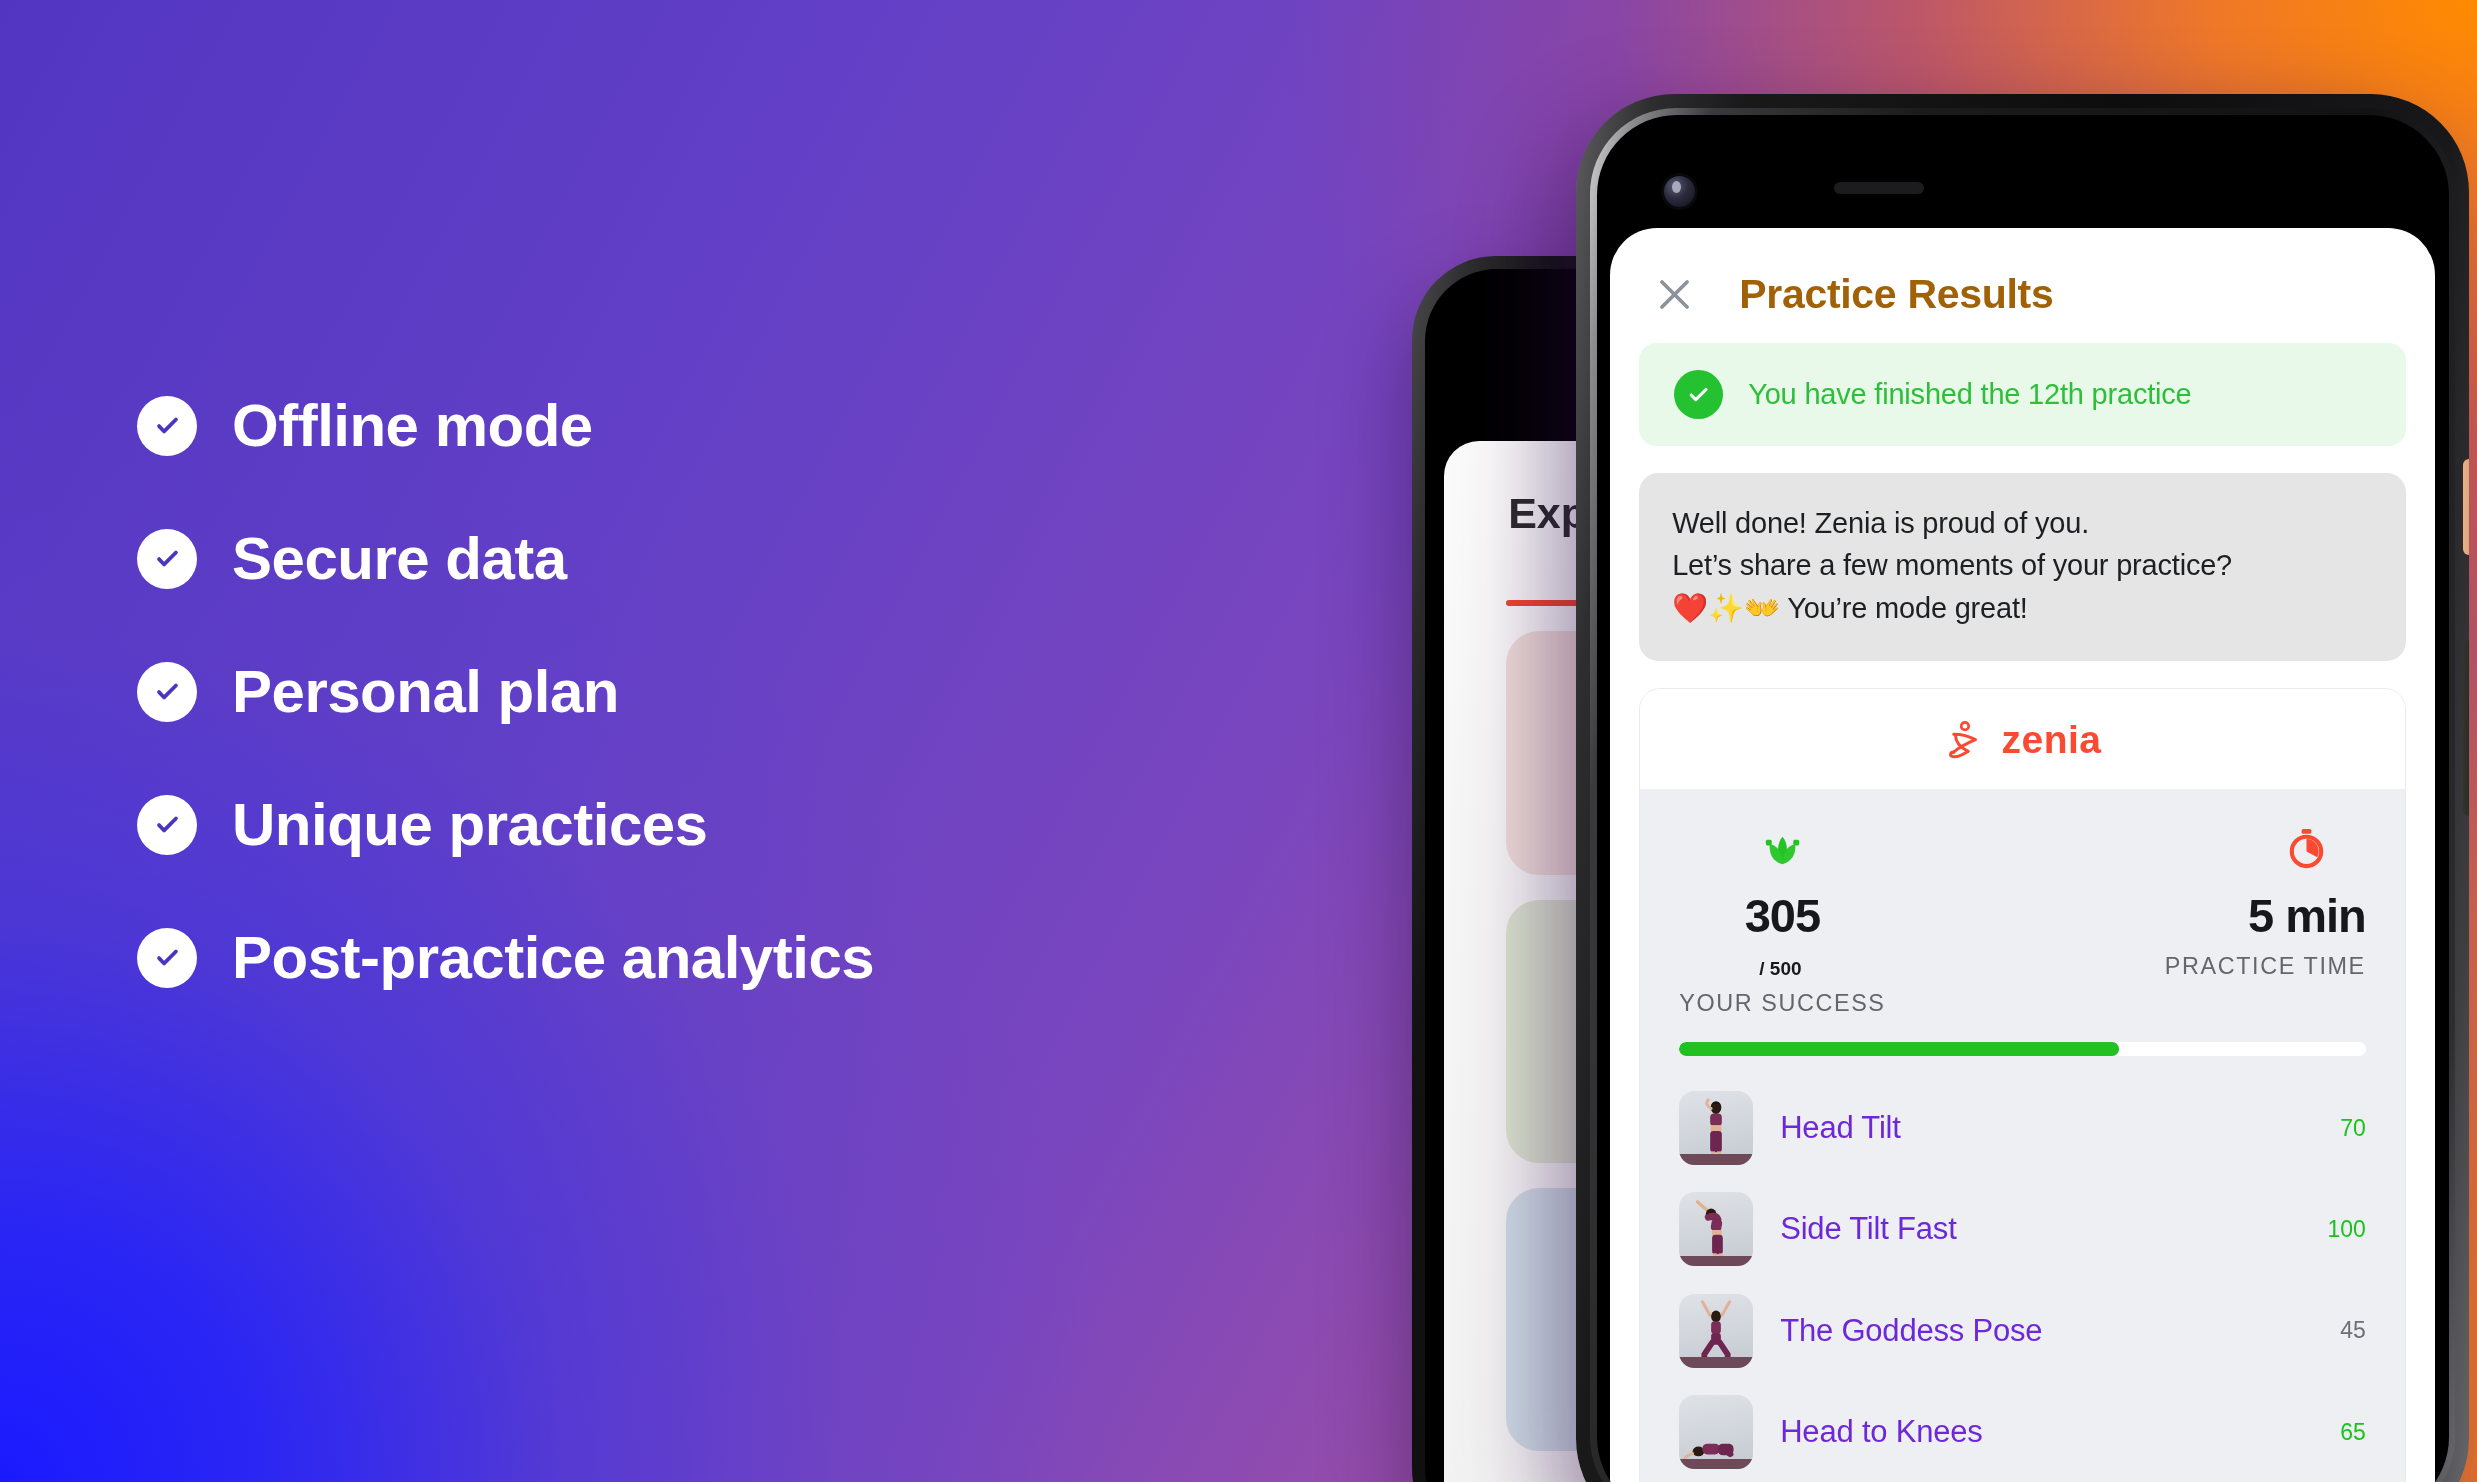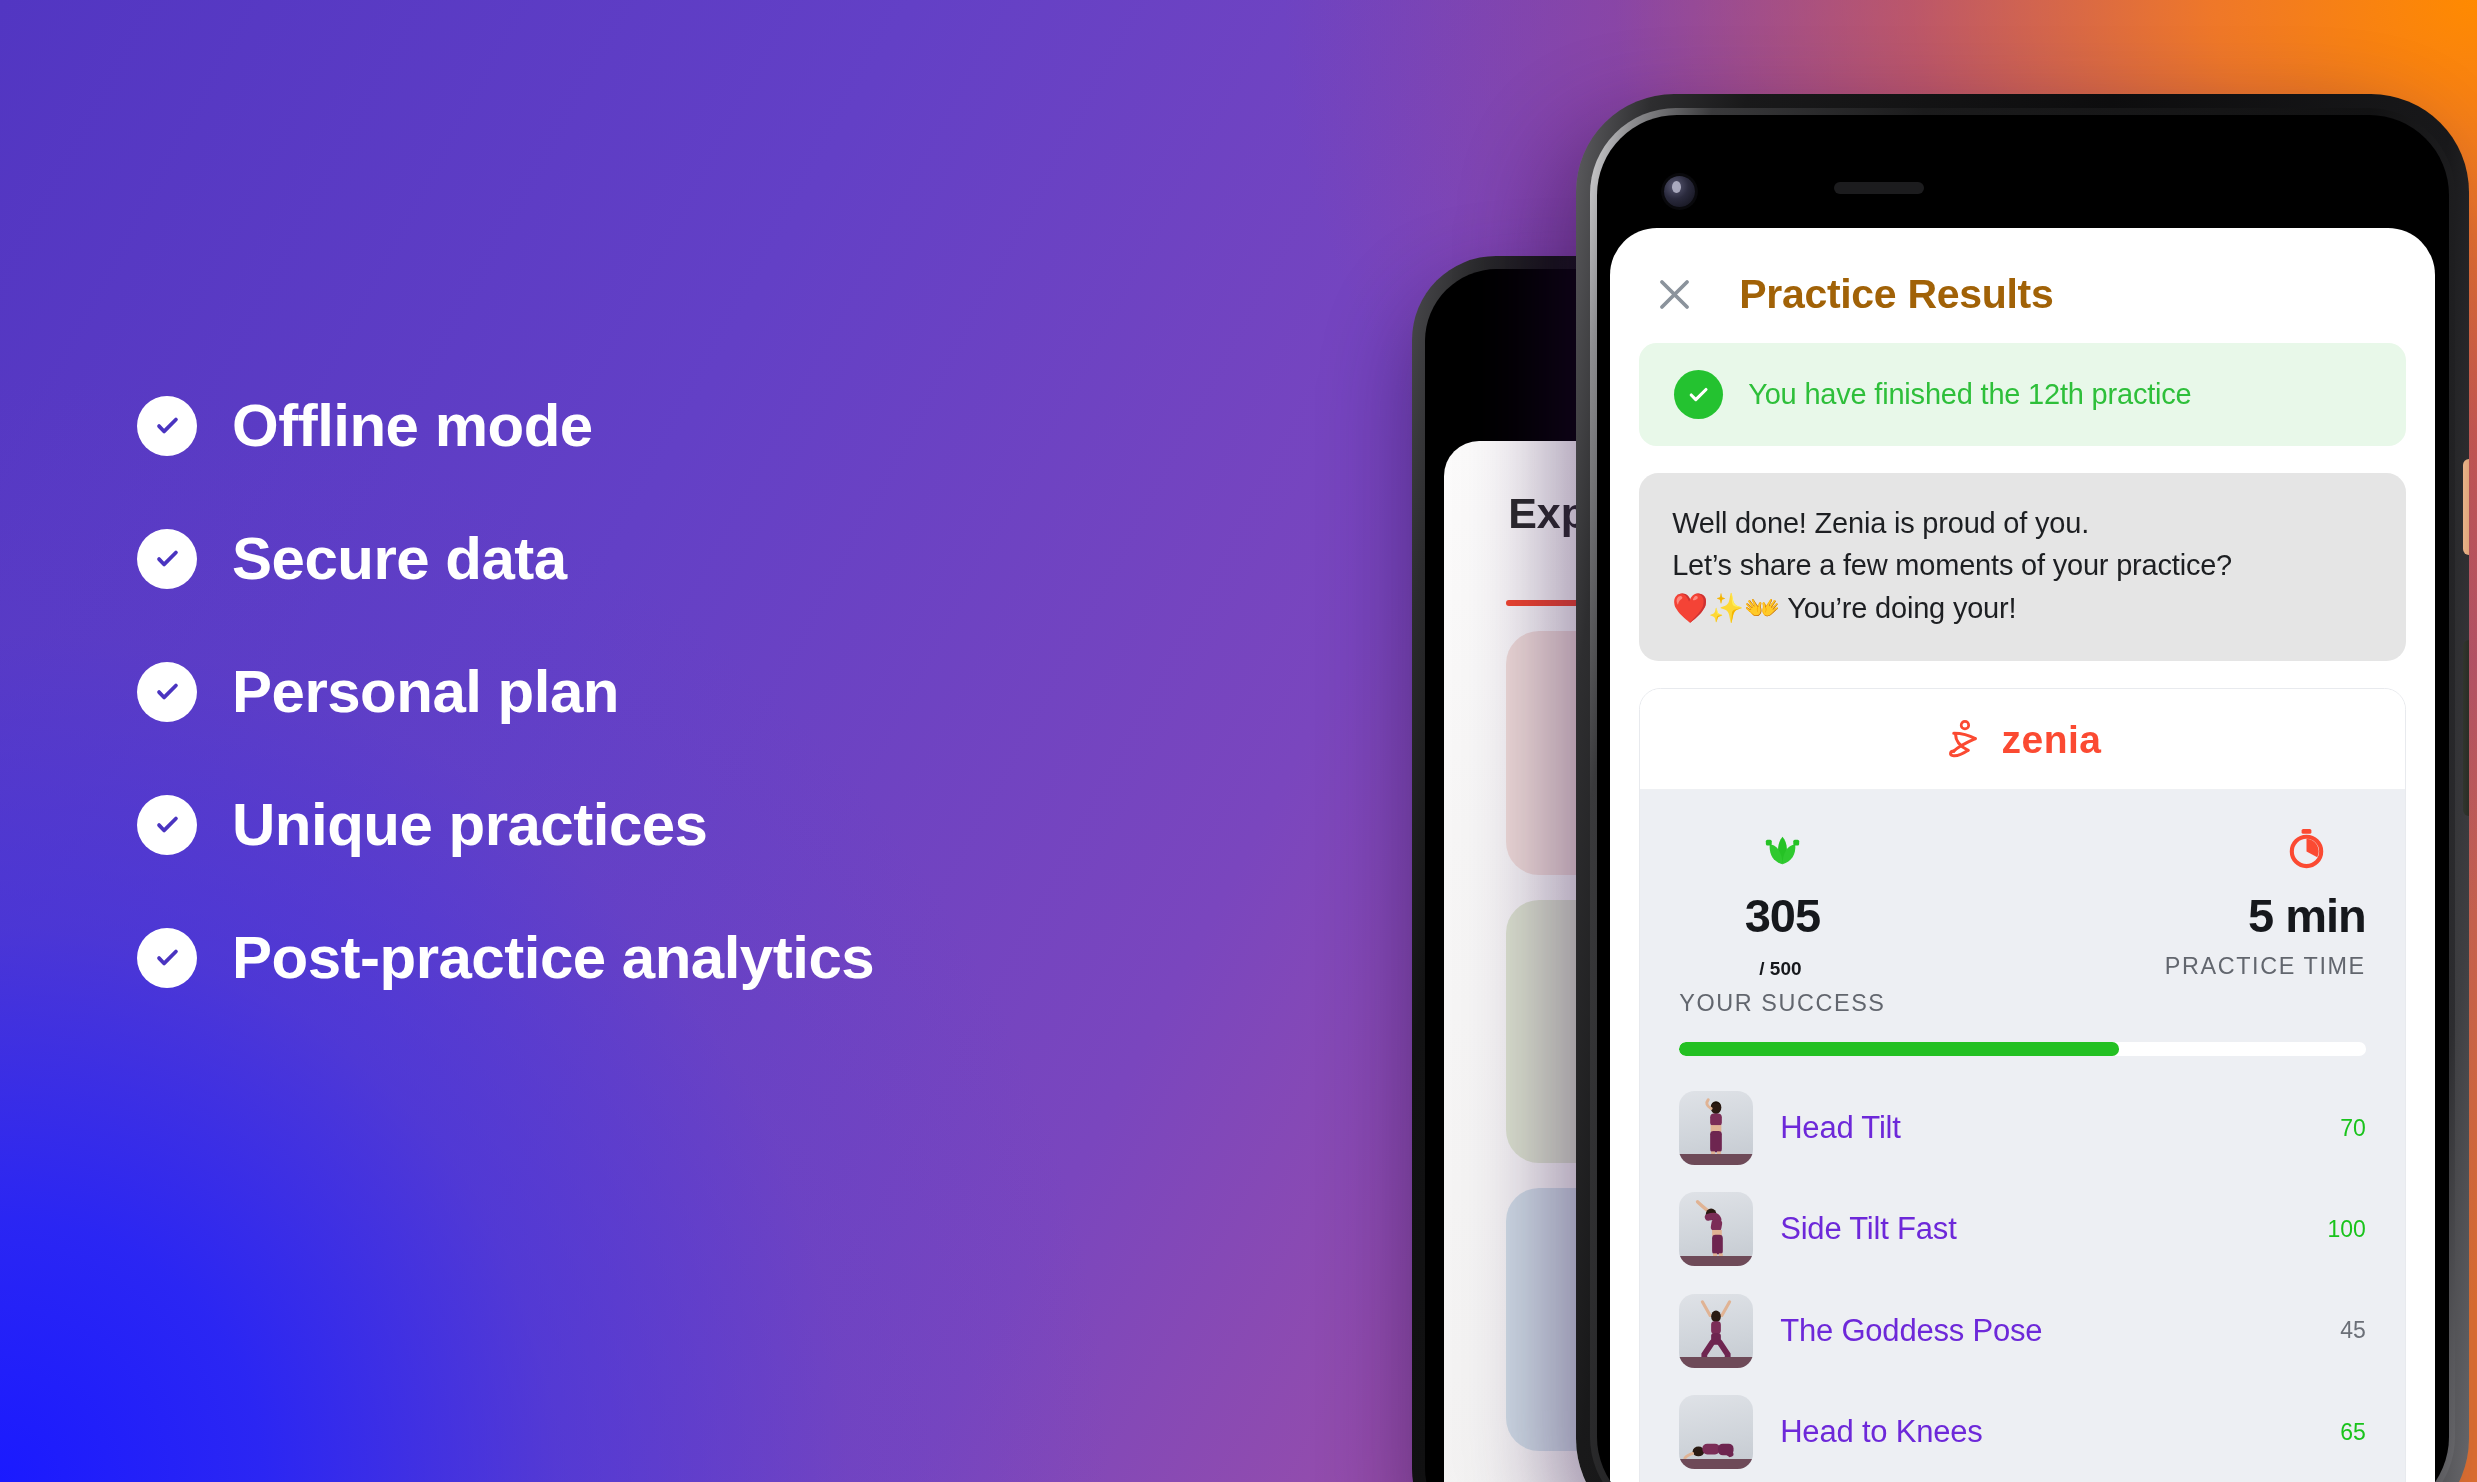--- a/index.html
+++ b/index.html
@@ -123,21 +123,21 @@
     margin:27px 29px 0 29px; background:#e5e5e5; border-radius:19.5px;
     padding:29px 33px 31px 33px; flex:0 0 auto;
   }
   .message-line { font-size:29px; color:#1d1f22; line-height:1.48; letter-spacing:-0.2px; }
 
   .results-card {
     margin:27px 29px 0 29px; background:#ffffff; border:1px solid #e8eaee;
     border-radius:21.5px; overflow:hidden; flex:1 1 auto; display:flex; flex-direction:column;
   }
   .brand-row {
-    display:flex; align-items:flex-start; justify-content:center; gap:15px;
+    display:flex; align-items:flex-end; justify-content:center; gap:15px;
     padding:29px 0 27px 0; background:#ffffff; border-bottom:1px solid #eef0f3;
   }
   .brand-mark { width:43px; height:43px; }
   .brand-mark svg { width:43px; height:43px; display:block; }
   .brand-name { color:#FB4A32; font-size:39px; font-weight:600; letter-spacing:0.5px; }
 
   .stats-area { background:#EDEFF3; padding:35px 39px 0 39px; }
   .stats-row { display:flex; justify-content:space-between; align-items:flex-start; }
   .stat { display:flex; flex-direction:column; gap:9.8px; }
   .stat.right { align-items:flex-end; }
@@ -258,21 +258,21 @@
           <svg viewBox="0 0 24 24" aria-hidden="true">
               <path d="M5 12.5l4.4 4.5L19.2 7.2" fill="none" stroke="#ffffff" stroke-width="3" stroke-linecap="round" stroke-linejoin="round"></path>
             </svg>
         </span>
         <span class="success-text">You have finished the 12th practice</span>
       </div>
 
       <div class="message-card">
         <div class="message-line">Well done! Zenia is proud of you.</div>
         <div class="message-line">Let’s share a few moments of your practice?</div>
-        <div class="message-line">❤️✨👐 You’re doing your!</div>
+        <div class="message-line">❤️✨👐 You’re mode great!</div>
       </div>
 
       <div class="results-card">
 
         <div class="brand-row">
           <span class="brand-mark">
             <svg viewBox="0 0 48 48" aria-hidden="true">
               <circle cx="24.5" cy="8" r="4.2" fill="none" stroke="#FB4A32" stroke-width="3"></circle>
               <path d="M12 17 C20 17, 29 19, 36 23" fill="none" stroke="#FB4A32" stroke-width="3.4" stroke-linecap="round"></path>
               <path d="M36 23 C27 27, 18 31, 12 37" fill="none" stroke="#FB4A32" stroke-width="3.4" stroke-linecap="round"></path>

